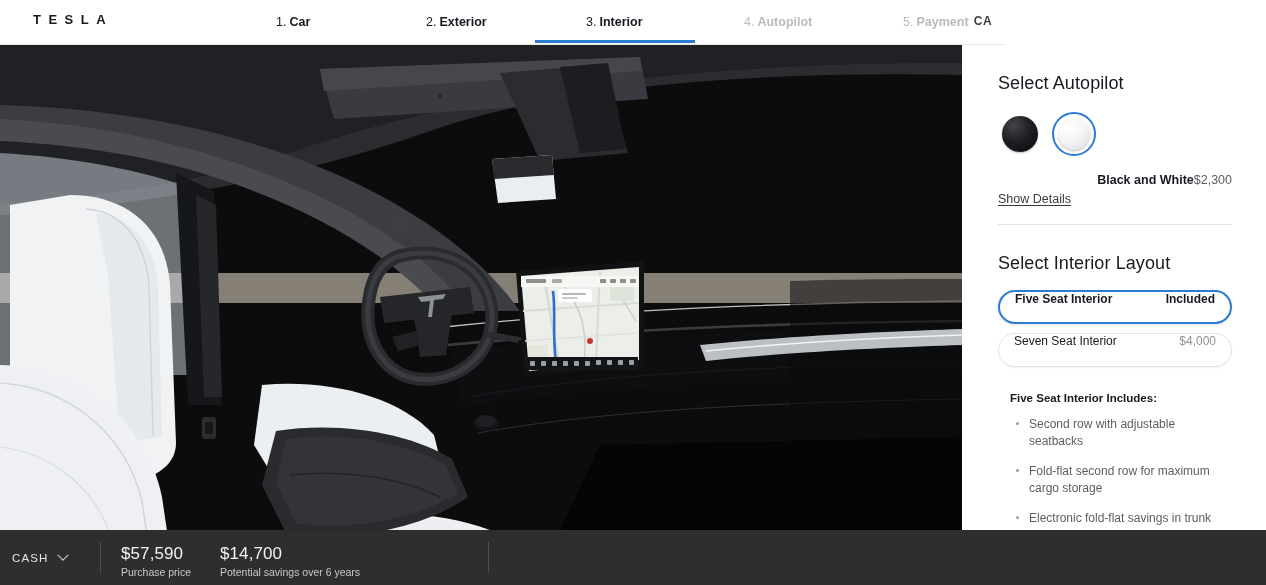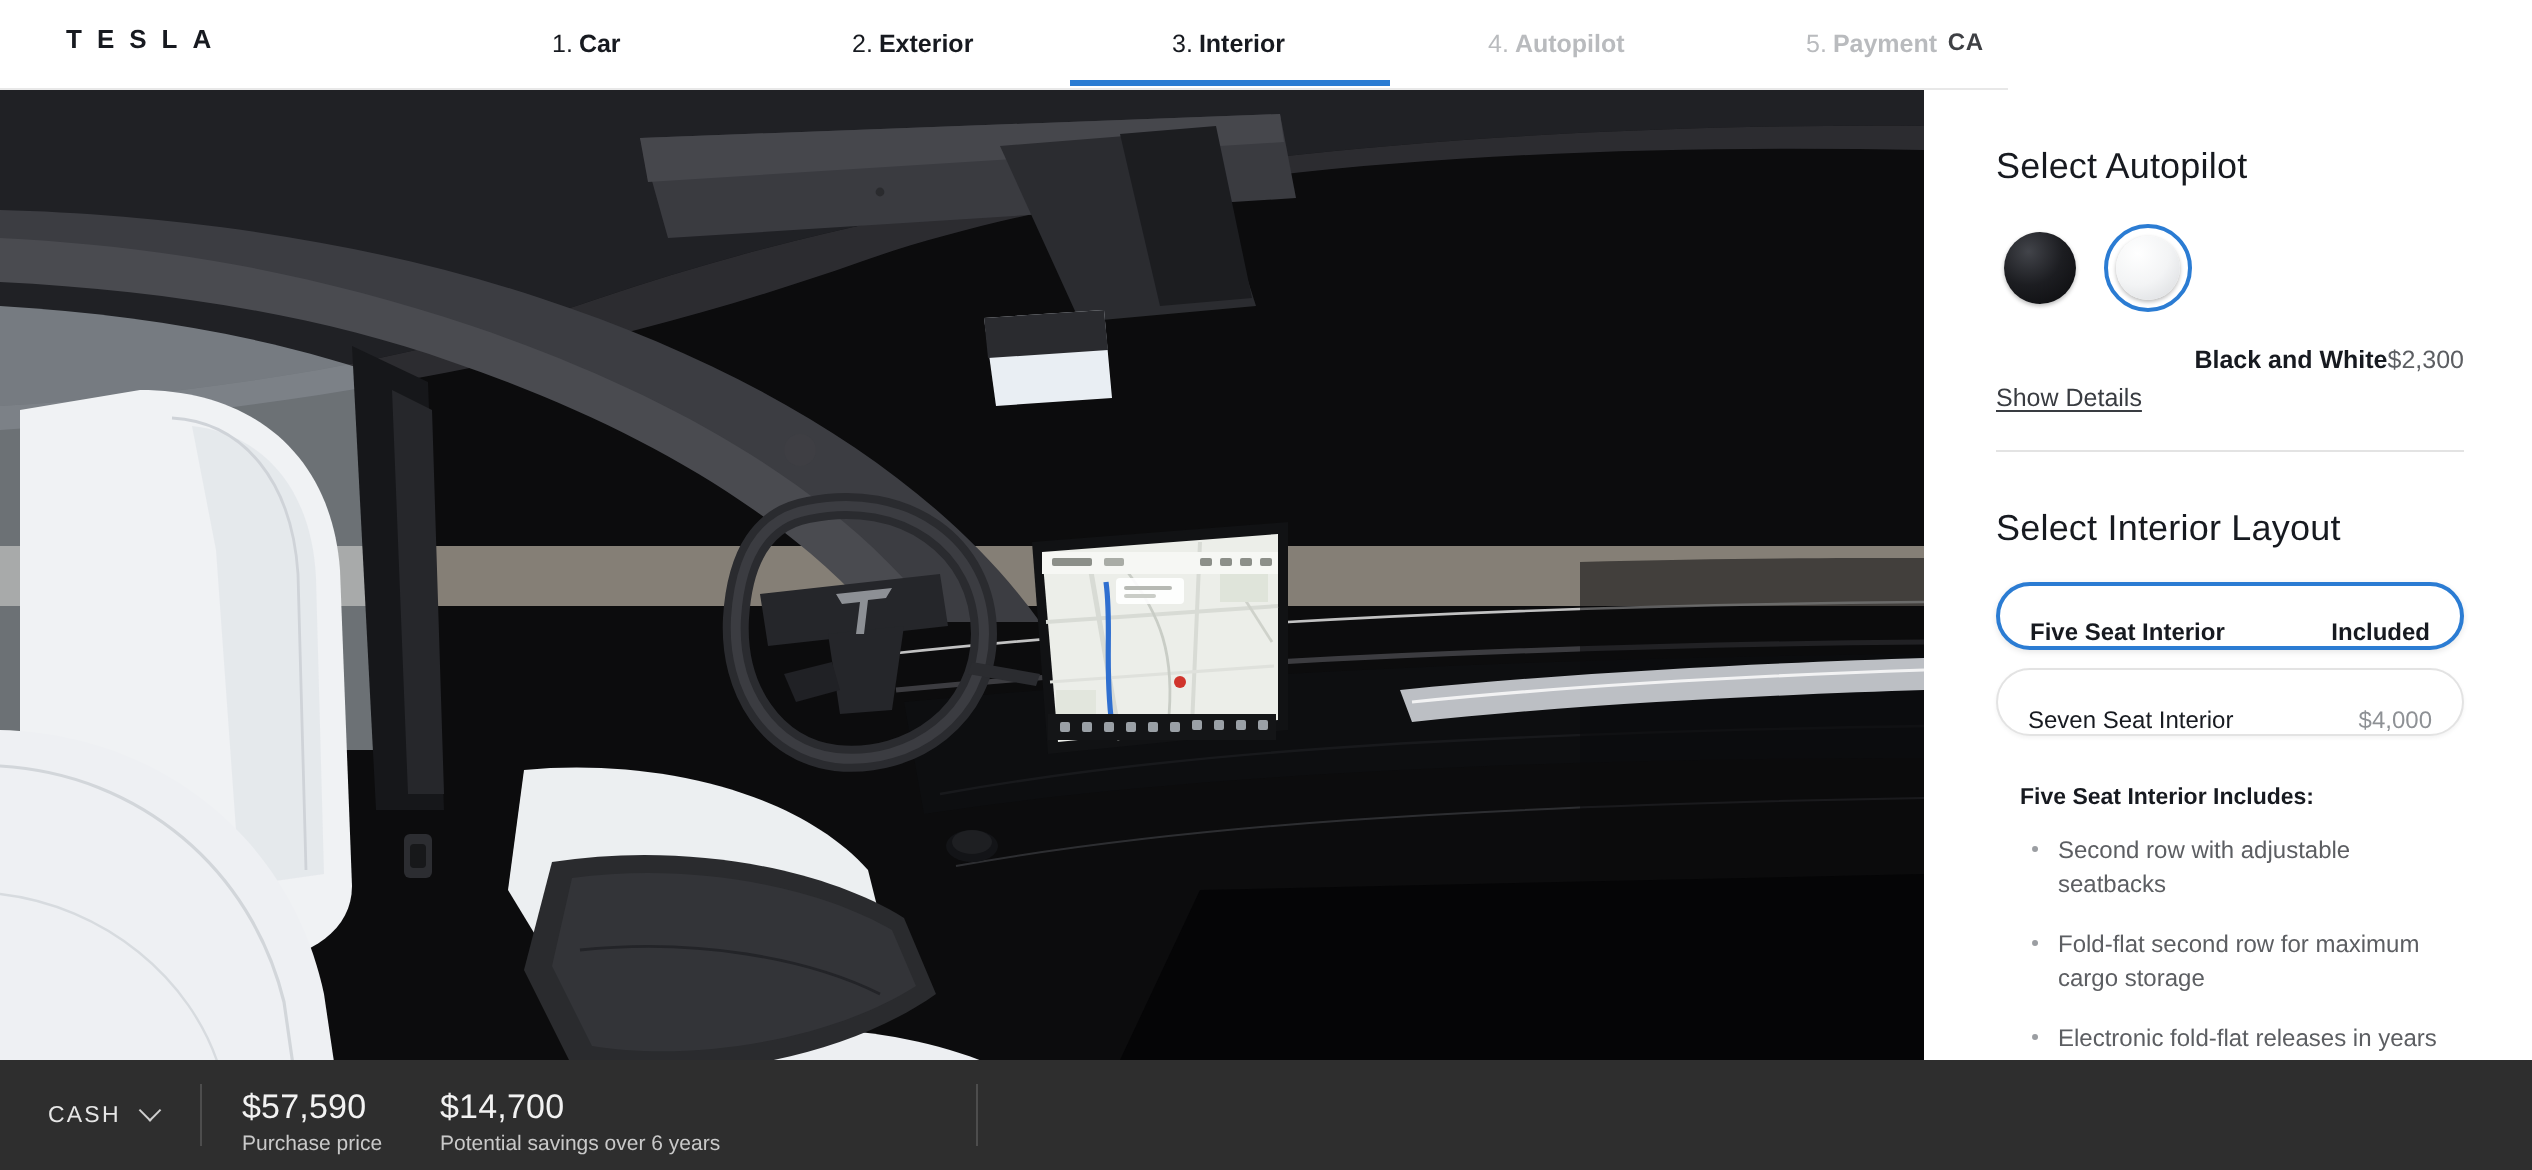--- a/index.html
+++ b/index.html
@@ -174,21 +174,21 @@
   }
 
   .panel h2.layout-title { margin-top: 28px; }
 
   .layout-list { margin-top: 16px; display: flex; flex-direction: column; gap: 9px; }
 
   .layout-opt {
     height: 34px;
     border-radius: 17px;
     display: flex;
-    align-items: flex-end;
+    align-items: flex-start;
     justify-content: space-between;
     padding: 0 15px;
     cursor: pointer;
     background: #fff;
   }
   .layout-opt.sel {
     border: 2px solid #2b7cd3;
     box-shadow: 0 1px 3px rgba(0,0,0,.10);
   }
   .layout-opt.unsel {
@@ -233,21 +233,21 @@
   .bottombar {
     position: absolute;
     left: 0; top: 530px;
     width: 1266px; height: 55px;
     background: #2e2e2e;
     z-index: 30;
   }
 
   .bb-pay {
     position: absolute;
-    left: 24px; top: 0; height: 55px;
+    left: 12px; top: 0; height: 55px;
     display: flex; align-items: center; gap: 11px;
     cursor: pointer;
   }
   .bb-pay .ptxt {
     font-size: 11.5px;
     color: #e6e6e6;
     letter-spacing: 1.1px;
     font-weight: 400;
   }
   .chev-down {
@@ -552,21 +552,21 @@
         <span class="lbl">Seven Seat Interior</span>
         <span class="val">$4,000</span>
       </div>
     </div>
 
     <div class="includes-title">Five Seat Interior Includes:</div>
 
     <ul class="includes-list">
       <li>Second row with adjustable seatbacks</li>
       <li>Fold-flat second row for maximum cargo storage</li>
-      <li>Electronic fold-flat releases in years</li>
+      <li>Electronic fold-flat savings in trunk</li>
     </ul>
   </div>
 
   <div class="bottombar">
 
     <div class="bb-pay">
       <span class="ptxt">CASH</span>
       <span class="chev-down"></span>
     </div>
 

